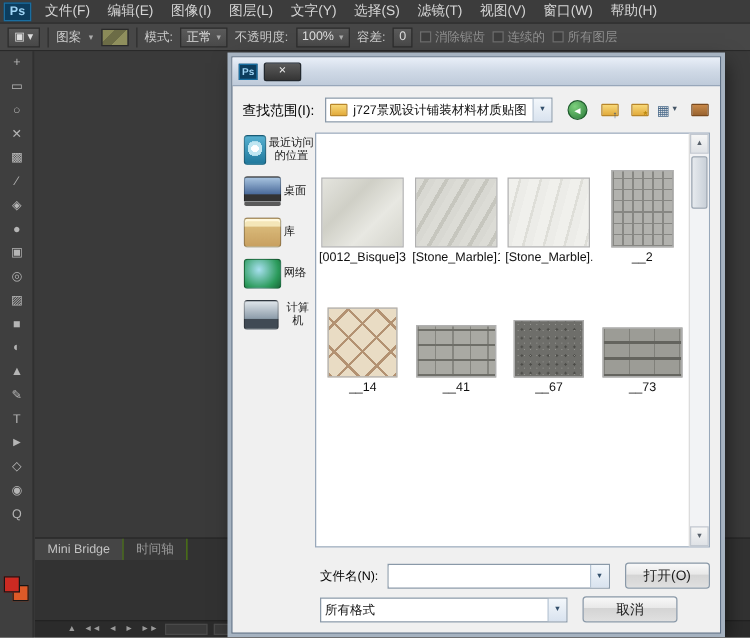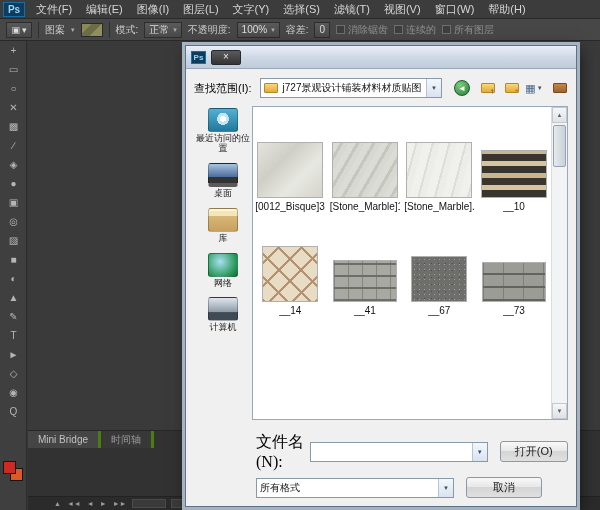--- a/index.html
+++ b/index.html
@@ -40,21 +40,21 @@
   .swatch { position:absolute; width:13px; height:13px; border:1px solid #161616; }
   .swatch.fg { left:0; top:0; z-index:2; }
   .swatch.bg { left:7px; top:7px; z-index:1; }
 
   
   .canvas { position:absolute; left:28px; top:41px; right:0; height:389px; background:#3a3a3a; }
   .panel-area { position:absolute; left:28px; top:430px; right:0; height:66px; background:#323232;
                 border-top:1px solid #272727; }
   .panel-tabs { display:flex; height:17px; }
   .panel-tab { padding:0 10px; line-height:17px; font-size:10px; color:#c2c2c2; background:#454545;
-               border-right:3px solid #4d7c0f; }
+               border-right:1px solid #4d7c0f; }
   .panel-tab.inactive { background:#383838; color:#9a9a9a; }
   .statusbar { position:absolute; left:28px; bottom:0; right:0; height:14px; background:#2b2b2b;
                border-top:1px solid #222; display:flex; align-items:center; gap:5px; padding-left:26px; }
   .tctl { color:#9a9a9a; font-size:7px; }
   .tbox { width:34px; height:9px; background:#3a3a3a; border:1px solid #4a4a4a; }
 
   
   .dialog { position:absolute; left:185px; top:45px; width:392px; height:462px; z-index:10;
             background:#f0f0f0; border:1px solid #5f7186;
             box-shadow:0 0 0 3px rgba(173,186,201,.95), 3px 5px 16px rgba(0,0,0,.6); }
@@ -86,21 +86,21 @@
   .nav-back-glyph { width:16px; height:16px; border-radius:50%; background:radial-gradient(circle at 35% 30%,#7cd07c,#2a7a3a);
                     color:#fff; font-size:8px; display:flex; align-items:center; justify-content:center;
                     border:1px solid #1e5c2c; }
   .nav-overlay { position:absolute; right:1px; bottom:1px; font-size:8px; font-weight:bold; color:#2a4a7a; }
   .view-glyph { font-size:11px; color:#4a6a8a; }
   .navbtn .arr { font-size:6px; color:#456; margin-left:1px; }
   .histbtn { margin-left:auto; }
 
   .dlg-main { flex:1; display:flex; min-height:0; }
   .places { width:58px; padding-top:2px; display:flex; flex-direction:column; align-items:center; gap:9px; }
-  .place { display:flex; flex-direction:column; align-items:center; gap:2px; width:56px; cursor:default; }
+  .place { display:flex; flex-direction:row; align-items:center; gap:2px; width:56px; cursor:default; }
   .place-label { font-size:9px; color:#1a1a1a; text-align:center; line-height:1.1; }
   .picon { width:30px; height:24px; border-radius:3px; border:1px solid rgba(0,0,0,.25); }
   .picon-recent   { background:radial-gradient(circle at 50% 45%,#ffffff 0 3px,#bfe6f2 3px 6px,transparent 6px),
                     linear-gradient(#56b0d0,#20789c); }
   .picon-desktop  { background:linear-gradient(#a8c4e0,#4a6a9a 70%,#333 71%); border-bottom:4px solid #5a5a5a; }
   .picon-libraries{ background:linear-gradient(#f4e6b8 0 30%,#d8b878 30%,#c8a060); box-shadow:inset 0 2px 0 #fff8dc; }
   .picon-computer { background:linear-gradient(#dfe5ea,#8a9aa8 65%,#404a54 66%); }
   .picon-network  { background:radial-gradient(circle at 40% 35%,#a8e0f0,#2a9a5a 70%,#1a6a3a); }
 
   .file-area { flex:1; position:relative; background:#ffffff; border:1px solid #99a8ba; }
@@ -142,21 +142,21 @@
                       background-size:5px 5px,7px 7px; background-position:0 0,2px 3px; }
   .tex-stone-blocks { background-color:#9c9c96;
                       background-image:repeating-linear-gradient(0deg,#64645e 0 2px,transparent 2px 13px),
                       repeating-linear-gradient(90deg,rgba(100,100,94,.5) 0 1px,transparent 1px 20px); }
   .tex-paving-light { background-color:#cbcbc5;
                       background-image:repeating-linear-gradient(0deg,#a4a49e 0 1px,transparent 1px 8px),
                       repeating-linear-gradient(90deg,#a4a49e 0 1px,transparent 1px 10px); }
 
   .dlg-bottom { padding-top:6px; }
   .form-row { display:flex; align-items:center; margin-top:6px; padding-left:62px; }
-  .form-label { width:60px; font-size:16px; color:#000;font-family:Liberation Serif, serif; }
+  .form-label { width:60px; font-size:10px; color:#000; }
   .form-combo { width:198px; }
   .form-combo input { border:0; outline:0; flex:1; height:16px; font-size:10px; padding:0 3px;
                       font-family:"Liberation Sans",sans-serif; }
   .btn7 { width:76px; height:21px; margin-left:12px; font-size:11px; color:#1a1a1a;
           background:linear-gradient(#f8f8f8,#e8e8e8 45%,#d4d4d4 46%,#e0e0e0);
           border:1px solid #8a99a8; border-radius:3px; display:flex; align-items:center; justify-content:center; }
 </style>
 </head>
 <body>
 
@@ -376,22 +376,22 @@
               </div>
               <div class="file-item">
                 <div class="thumb tex-marble-gray" style="width: 66px; height: 56px;"></div>
                 <div class="file-label">[Stone_Marble]1</div>
               </div>
               <div class="file-item">
                 <div class="thumb tex-marble-white" style="width: 66px; height: 56px;"></div>
                 <div class="file-label">[Stone_Marble]...</div>
               </div>
               <div class="file-item">
-                <div class="thumb tex-stripes" style="width: 66px; height: 48px;"></div>
-                <div class="file-label">__10</div>
+                <div class="thumb tex-paving" style="width: 50px; height: 62px;"></div>
+                <div class="file-label">__2</div>
               </div>
               <div class="file-item">
                 <div class="thumb tex-tile-diamond" style="width: 56px; height: 56px;"></div>
                 <div class="file-label">__14</div>
               </div>
               <div class="file-item">
                 <div class="thumb tex-brick-wall" style="width: 64px; height: 42px;"></div>
                 <div class="file-label">__41</div>
               </div>
               <div class="file-item">

